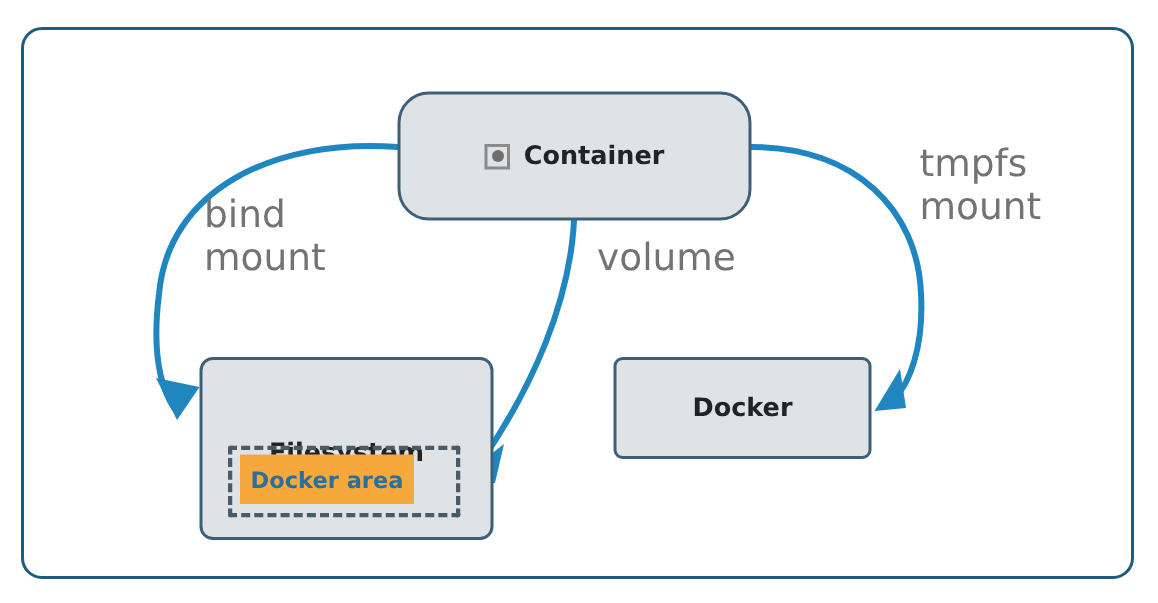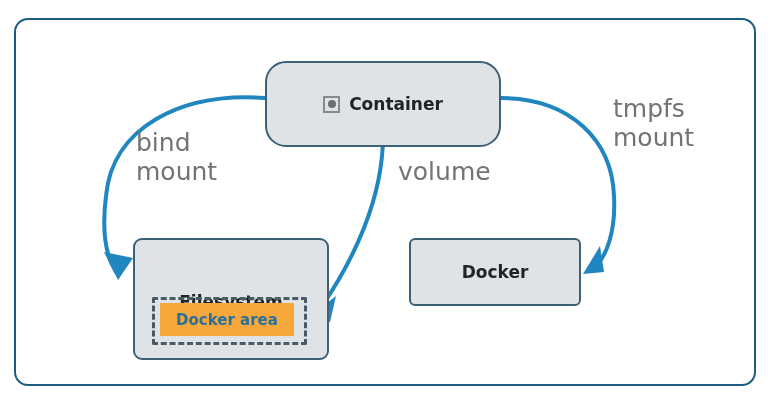--- a/index.html
+++ b/index.html
@@ -151,21 +151,21 @@
     width: 155px;
     height: 48px;
     box-sizing: border-box;
     border: 3px dashed #4a5b68;
     border-radius: 2px;
   }
   .docker-fill {
     position: absolute;
     left: 160px;
     top: 303px;
-    width: 134px;
+    width: 116px;
     height: 33px;
     background: #f7a83c;
     display: flex;
     align-items: center;
     justify-content: center;
   }
   .docker-label {
     font-size: 15px;
     font-weight: bold;
     color: #2a7099;

